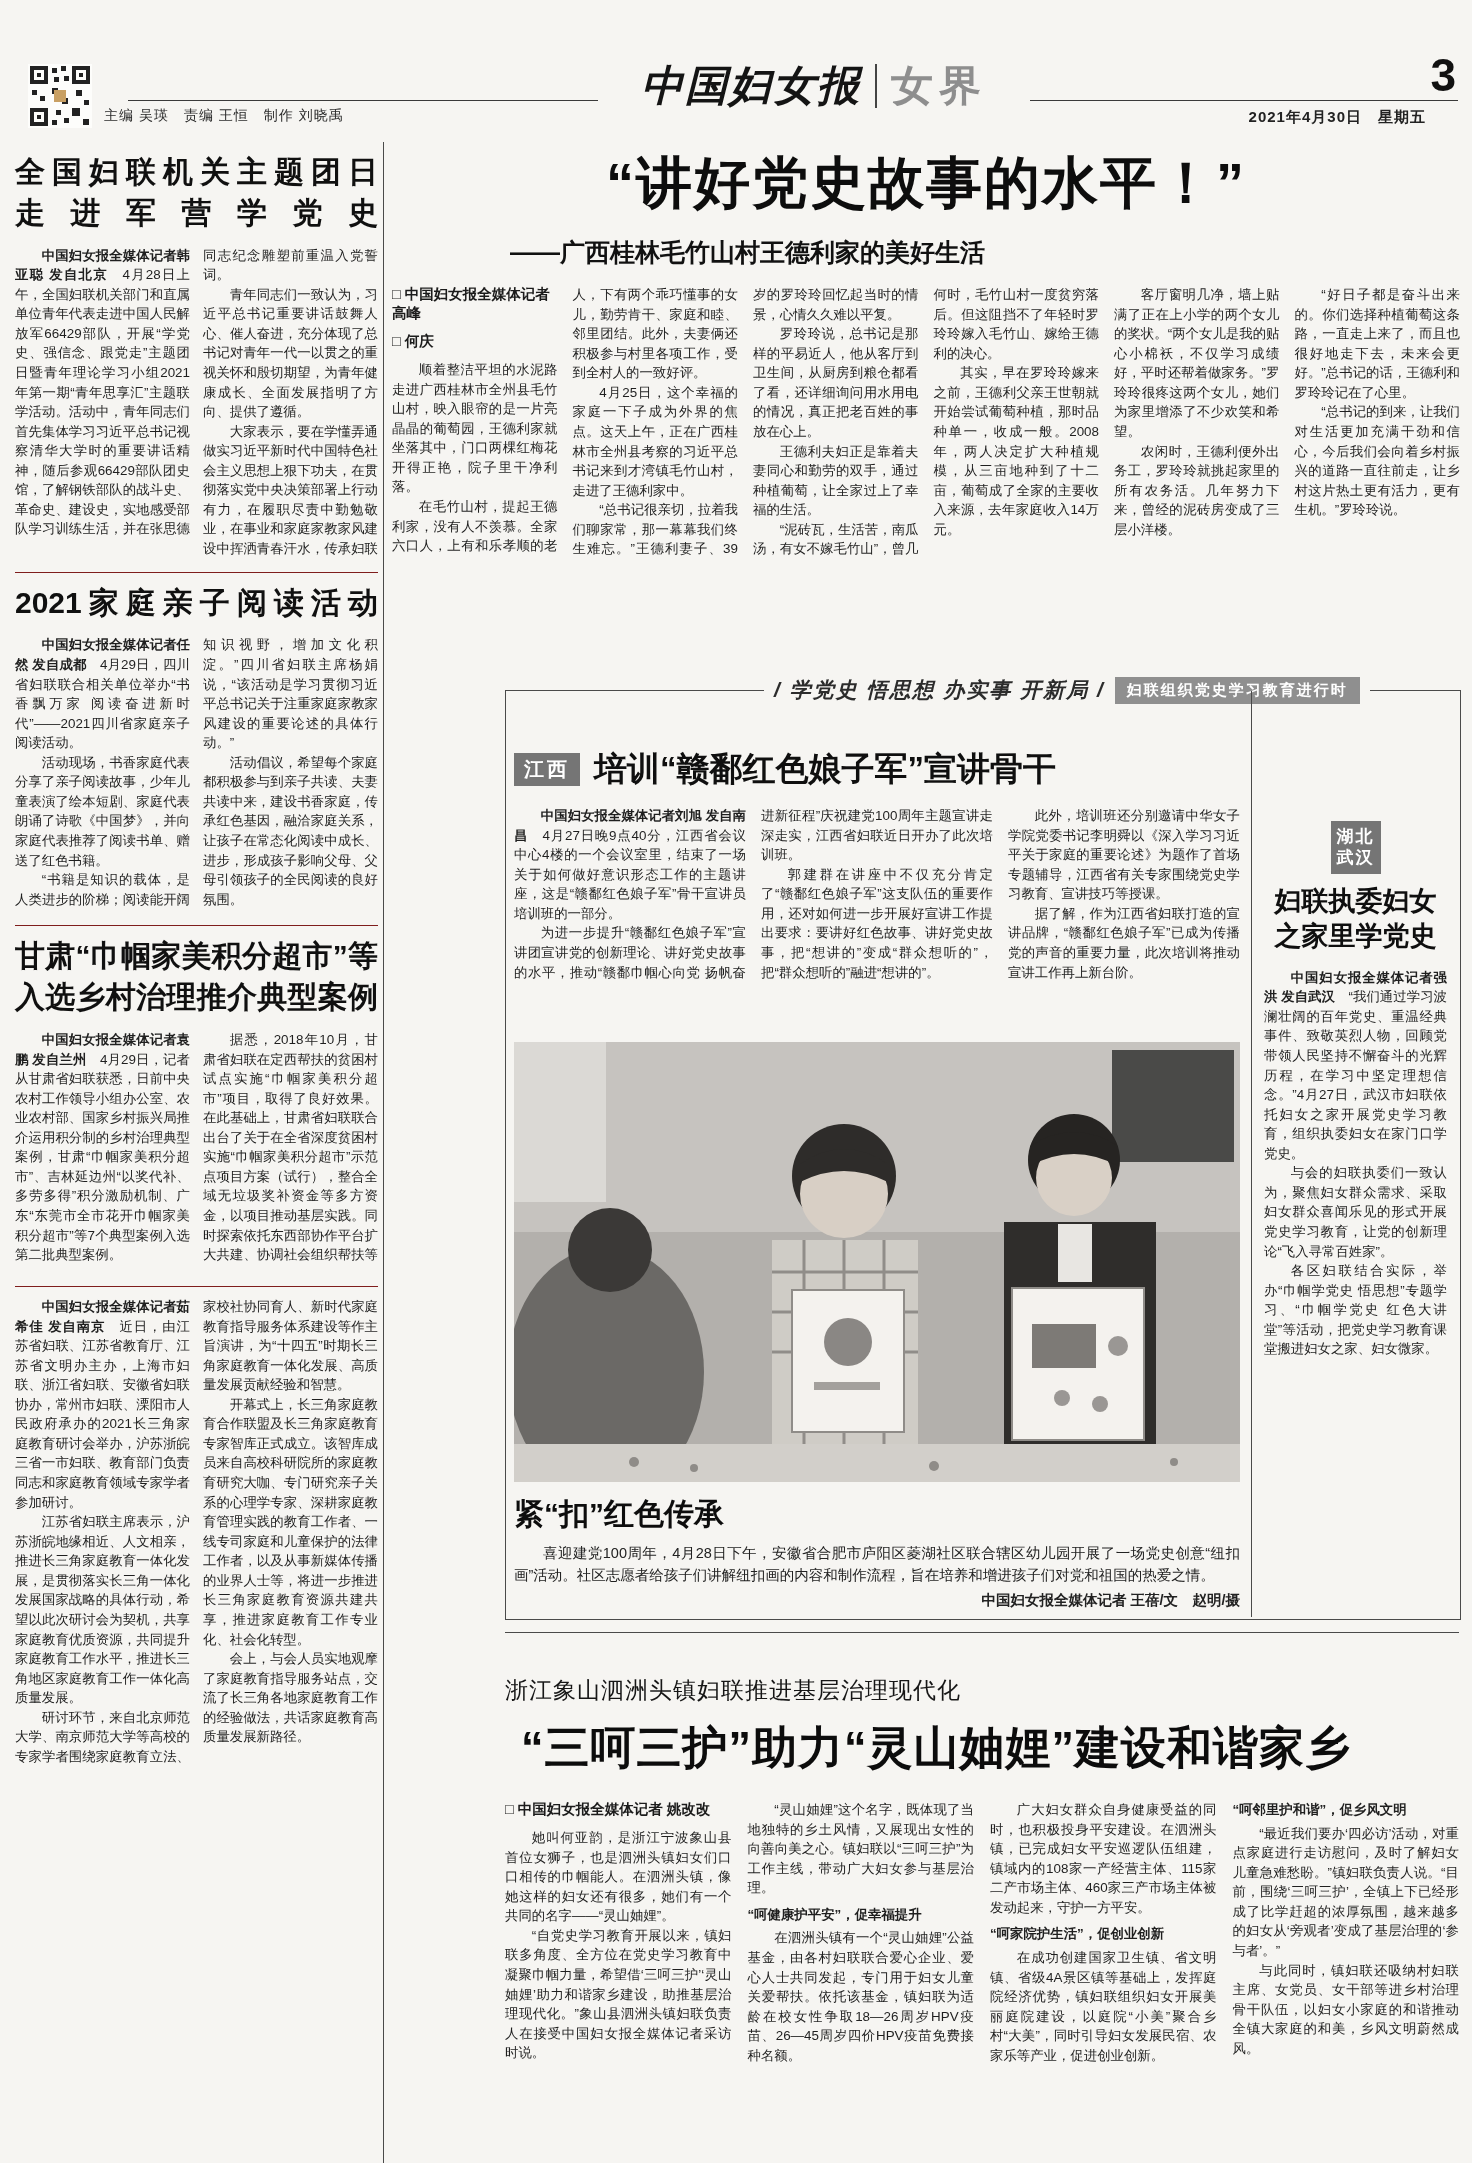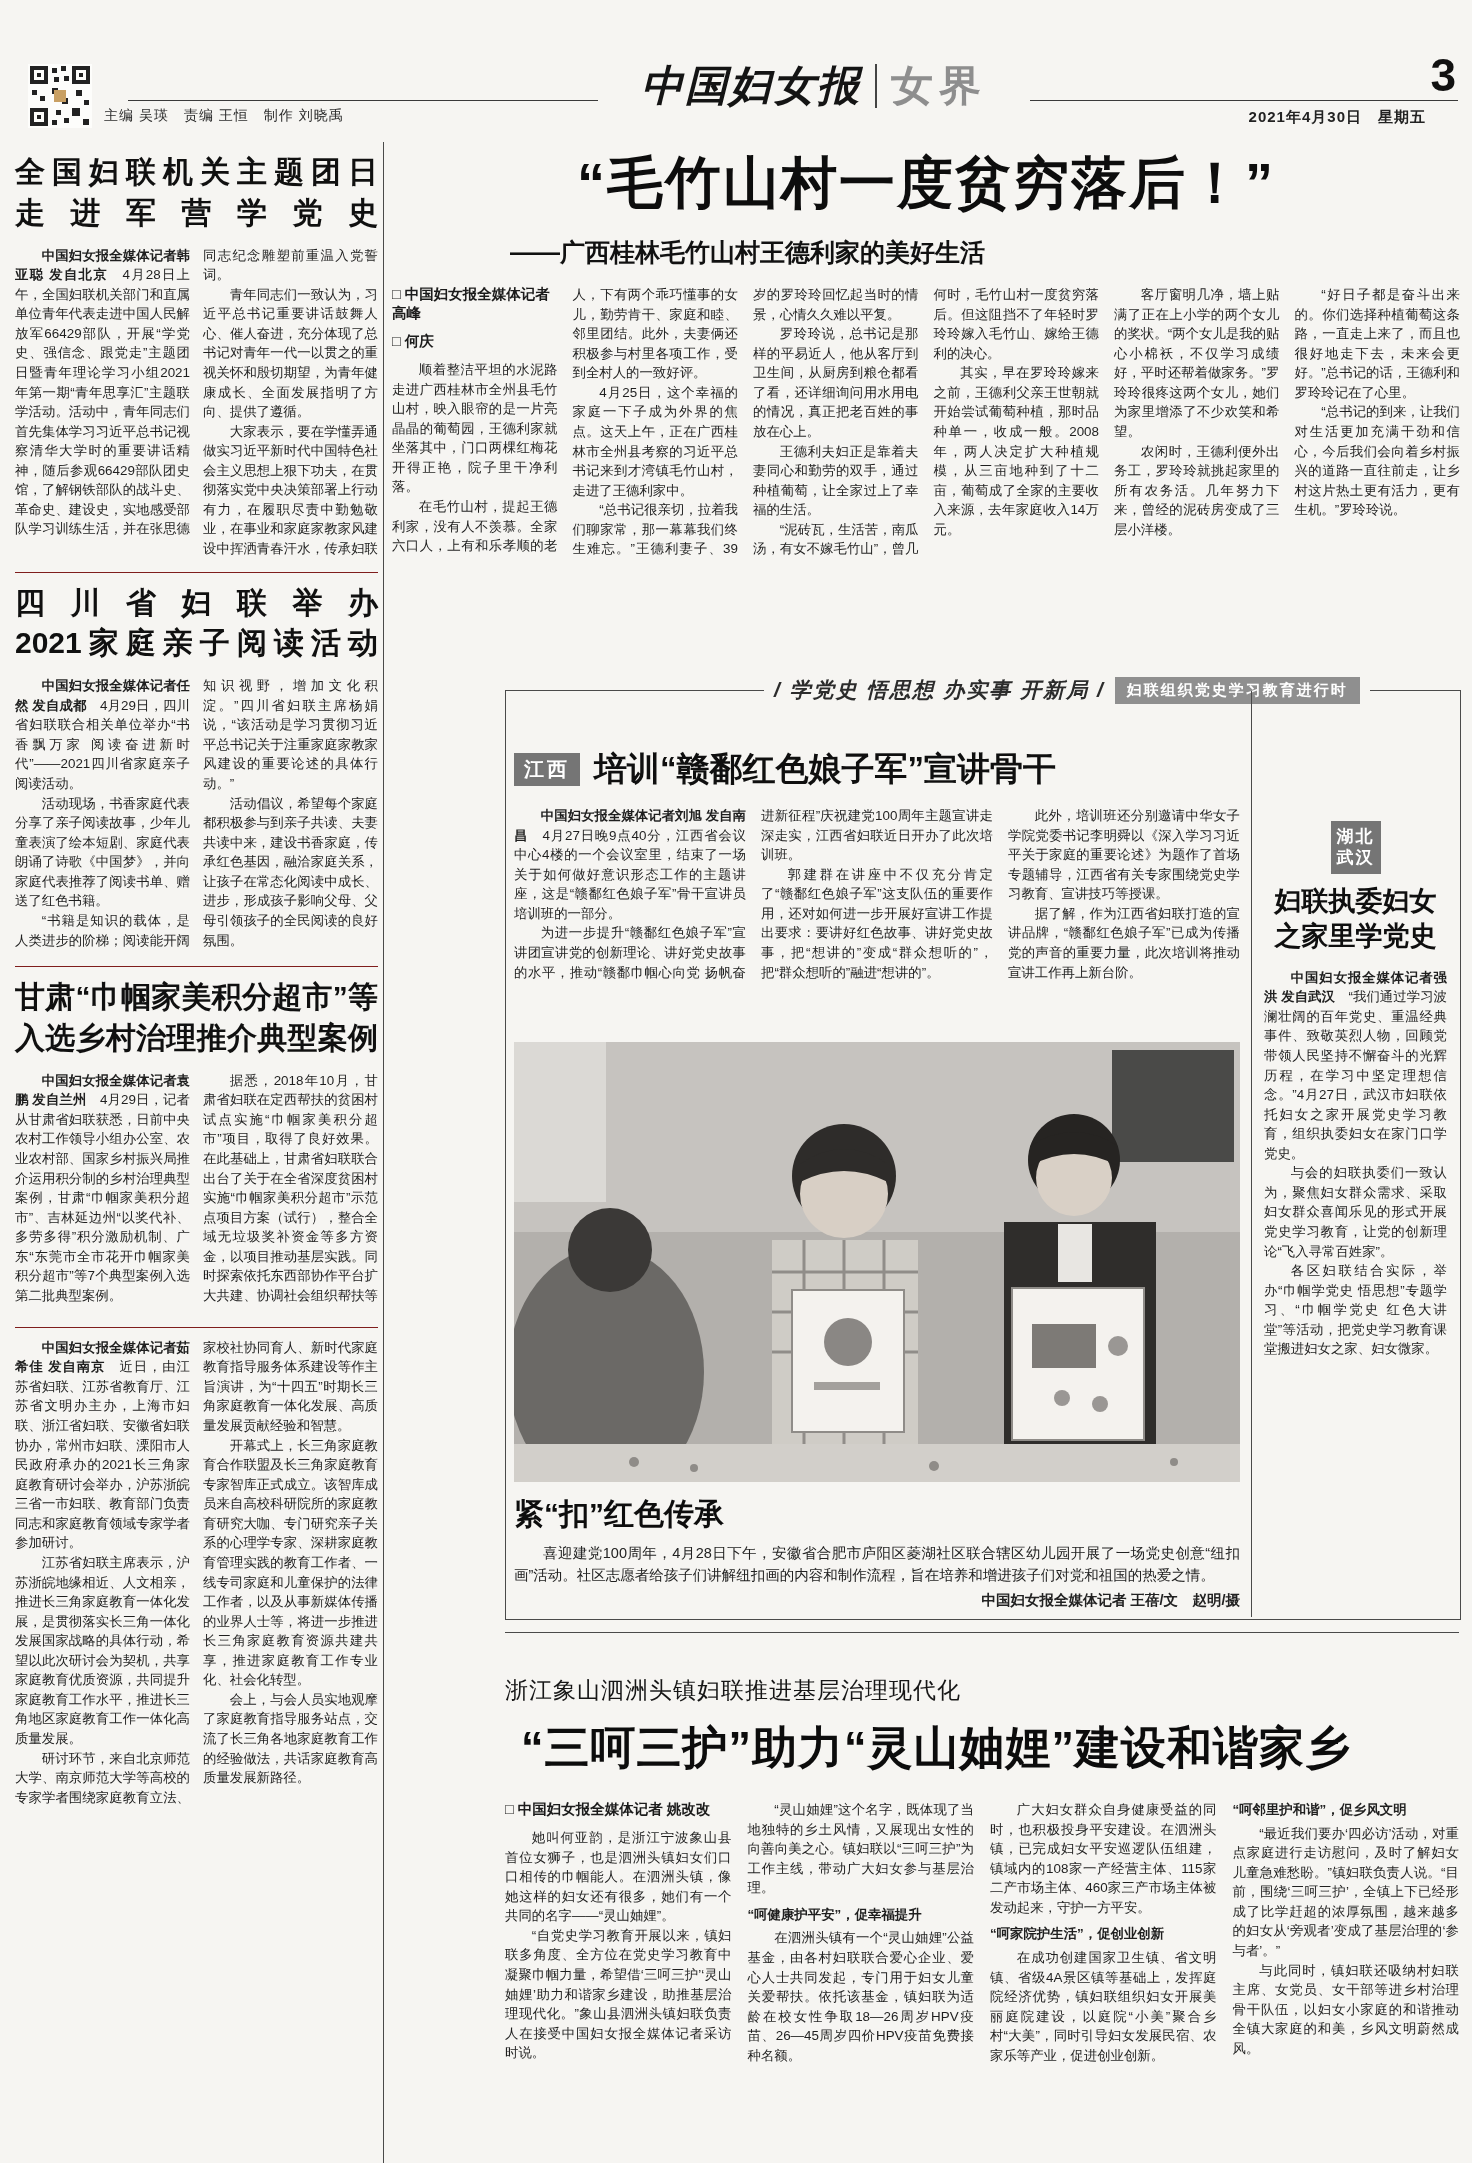--- a/index.html
+++ b/index.html
@@ -132,21 +132,20 @@
         <p class="para"><b class="rep">中国妇女报全媒体记者韩亚聪 发自北京　</b><span>4月28日上午，全国妇联机关部门和直属单位青年代表走进中国人民解放军66429部队，开展“学党史、强信念、跟党走”主题团日暨青年理论学习小组2021年第一期“青年思享汇”主题联学活动。活动中，青年同志们首先集体学习习近平总书记视察清华大学时的重要讲话精神，随后参观66429部队团史馆，了解钢铁部队的战斗史、革命史、建设史，实地感受部队学习训练生活，并在张思德同志纪念雕塑前重温入党誓词。</span></p>
         <div>
             <p class="para">青年同志们一致认为，习近平总书记重要讲话鼓舞人心、催人奋进，充分体现了总书记对青年一代一以贯之的重视关怀和殷切期望，为青年健康成长、全面发展指明了方向、提供了遵循。</p>
             <p class="para">大家表示，要在学懂弄通做实习近平新时代中国特色社会主义思想上狠下功夫，在贯彻落实党中央决策部署上行动有力，在履职尽责中勤勉敬业，在事业和家庭家教家风建设中挥洒青春汗水，传承妇联组织优良传统，在为党和人民、为妇女群众工作拼搏奋斗中实现人生价值，绽放绚丽之花。</p>
           </div>
       </div>
     </article>
 
     <article class="rail-article">
       <h2 class="rail-headline">
-        <span class="hl">四川省妇联举办</span>
         <span class="hl">2021家庭亲子阅读活动</span>
       </h2>
       <div class="cols2 h282">
         <p class="para"><b class="rep">中国妇女报全媒体记者任然 发自成都　</b><span>4月29日，四川省妇联联合相关单位举办“书香飘万家 阅读奋进新时代”——2021四川省家庭亲子阅读活动。</span></p>
         <div>
             <p class="para">活动现场，书香家庭代表分享了亲子阅读故事，少年儿童表演了绘本短剧、家庭代表朗诵了诗歌《中国梦》，并向家庭代表推荐了阅读书单、赠送了红色书籍。</p>
             <p class="para">“书籍是知识的载体，是人类进步的阶梯；阅读能开阔知识视野，增加文化积淀。”四川省妇联主席杨娟说，“该活动是学习贯彻习近平总书记关于注重家庭家教家风建设的重要论述的具体行动。”</p>
             <p class="para">活动倡议，希望每个家庭都积极参与到亲子共读、夫妻共读中来，建设书香家庭，传承红色基因，融洽家庭关系，让孩子在常态化阅读中成长、进步，形成孩子影响父母、父母引领孩子的全民阅读的良好氛围。</p>
           </div>
       </div>
@@ -173,21 +172,21 @@
             <p class="para">研讨环节，来自北京师范大学、南京师范大学等高校的专家学者围绕家庭教育立法、家校社协同育人、新时代家庭教育指导服务体系建设等作主旨演讲，为“十四五”时期长三角家庭教育一体化发展、高质量发展贡献经验和智慧。</p>
             <p class="para">开幕式上，长三角家庭教育合作联盟及长三角家庭教育专家智库正式成立。该智库成员来自高校科研院所的家庭教育研究大咖、专门研究亲子关系的心理学专家、深耕家庭教育管理实践的教育工作者、一线专司家庭和儿童保护的法律工作者，以及从事新媒体传播的业界人士等，将进一步推进长三角家庭教育资源共建共享，推进家庭教育工作专业化、社会化转型。</p>
             <p class="para">会上，与会人员实地观摩了家庭教育指导服务站点，交流了长三角各地家庭教育工作的经验做法，共话家庭教育高质量发展新路径。</p>
           </div>
       </div>
     </article>
 
   </aside>
 
   <section class="main-story">
-    <h1 class="main-hl">“毛竹山村一度贫穷落后！”</h1>
+    <h1 class="main-hl">“讲好党史故事的水平！”</h1>
     <div class="main-sub">——广西桂林毛竹山村王德利家的美好生活</div>
     <div class="main-body cols6">
       <p class="byline-p">□ 中国妇女报全媒体记者 高峰</p>
       <p class="byline-p">□ 何庆</p>
       <div>
           <p class="para">顺着整洁平坦的水泥路走进广西桂林市全州县毛竹山村，映入眼帘的是一片亮晶晶的葡萄园，王德利家就坐落其中，门口两棵红梅花开得正艳，院子里干净利落。</p>
           <p class="para">在毛竹山村，提起王德利家，没有人不羡慕。全家六口人，上有和乐孝顺的老人，下有两个乖巧懂事的女儿，勤劳肯干、家庭和睦、邻里团结。此外，夫妻俩还积极参与村里各项工作，受到全村人的一致好评。</p>
           <p class="para">4月25日，这个幸福的家庭一下子成为外界的焦点。这天上午，正在广西桂林市全州县考察的习近平总书记来到才湾镇毛竹山村，走进了王德利家中。</p>
           <p class="para">“总书记很亲切，拉着我们聊家常，那一幕幕我们终生难忘。”王德利妻子、39岁的罗玲玲回忆起当时的情景，心情久久难以平复。</p>
           <p class="para">罗玲玲说，总书记是那样的平易近人，他从客厅到卫生间，从厨房到粮仓都看了看，还详细询问用水用电的情况，真正把老百姓的事放在心上。</p>

